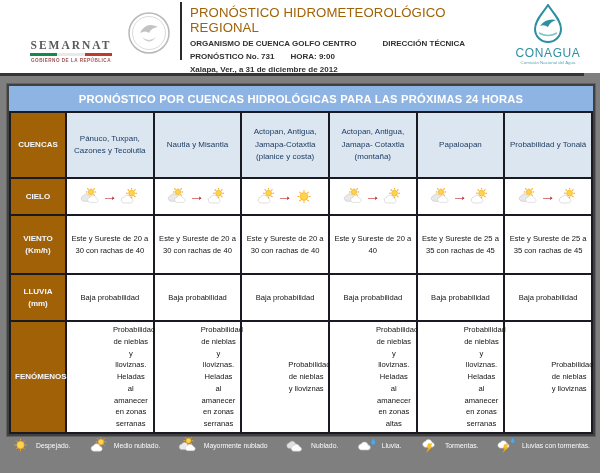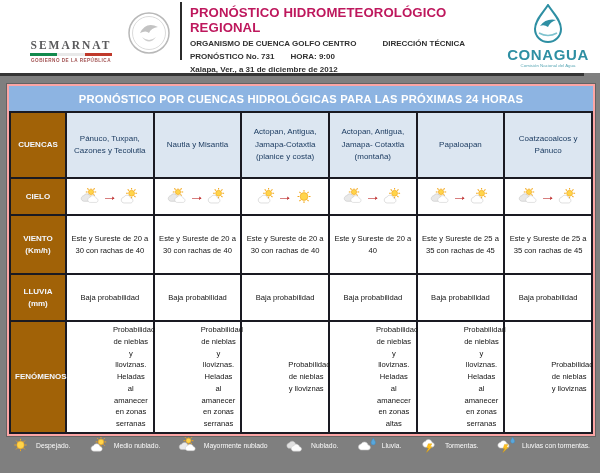--- a/index.html
+++ b/index.html
@@ -12,35 +12,35 @@
   .sem-name{font-family:"Liberation Serif",serif;font-size:11.5px;font-weight:bold;
             letter-spacing:2px;color:#5a5a5c;}
   .sem-flag{display:flex;height:2.5px;margin:2px 6px 0 6px;}
   .sem-flag .g{flex:1;background:#128a4d;}
   .sem-flag .w{flex:1;background:#e9e9e9;}
   .sem-flag .r{flex:1;background:#c0392b;}
   .sem-sub{font-size:4.6px;color:#a05050;letter-spacing:.5px;margin-top:2px;font-weight:bold;}
   .seal{margin:9px 6px 0 8px;flex:none;}
   .hdr-divider{width:2px;height:58px;background:#2b2b2b;margin:2px 8px 0 2px;flex:none;}
   .hdr-text{margin-top:5px;flex:1;min-width:0;}
-  .hdr-title{font-size:13.2px;font-weight:bold;color:#be185d;letter-spacing:.1px;}
+  .hdr-title{font-size:13.2px;font-weight:normal;color:#a16207;letter-spacing:.1px;}
   .hdr-line{font-size:8px;font-weight:bold;color:#303030;margin-top:4px;}
   .sp1{margin-right:26px;}
   .sp2{margin-right:16px;}
   .conagua{width:88px;text-align:center;margin:4px 8px 0 0;flex:none;}
-  .con-name{font-size:15px;font-weight:bold;color:#2e8fa3;letter-spacing:.6px;margin-top:-2px;}
+  .con-name{font-size:12px;font-weight:normal;color:#2e8fa3;letter-spacing:.6px;margin-top:-2px;}
   .con-sub{font-size:4.4px;color:#5aa7b5;}
 
   
   .canvas{height:400px;background:#7f7f7f;position:relative;}
   .accent{position:absolute;top:0;left:0;width:584px;height:3px;background:#353535;}
 
   
   .fc-table{position:absolute;left:7px;top:11px;width:584px;
-            border:2px solid #fca5a5;background:#fff;box-shadow:0 0 0 1px #636363;}
+            border:2px solid #404040;background:#fff;box-shadow:0 0 0 1px #636363;}
   .fc-title{height:25px;background:#8db4e2;color:#fff;font-weight:bold;font-size:11.2px;
             display:flex;align-items:center;justify-content:center;letter-spacing:.2px;}
   table{border-collapse:collapse;table-layout:fixed;width:100%;}
   col.c0{width:56px;}
   th,td{border:2px solid #1a1a22;text-align:center;vertical-align:middle;padding:2px 4px;}
   thead th{background:#dce6f1;color:#17375d;font-size:8px;font-weight:normal;
            height:60px;line-height:1.55;}
   th.rowlabel{background:#a16207;color:#f2f7ff;font-size:8px;font-weight:bold;line-height:1.5;margin-left:32px;}
   td{font-size:7.6px;color:#141414;line-height:1.55;background:#fff;}
   .r-cielo td{height:33px;padding:1px;}
@@ -121,21 +121,21 @@
             <col>
         </colgroup>
         <thead>
           <tr id="head-row">
             <th class="rowlabel">CUENCAS</th>
           <th>Pánuco, Tuxpan, Cazones y Tecolutla</th>
               <th>Nautla y Misantla</th>
               <th>Actopan, Antigua, Jamapa-Cotaxtla (planice y costa)</th>
               <th>Actopan, Antigua, Jamapa- Cotaxtla (montaña)</th>
               <th>Papaloapan</th>
-              <th>Coatzacoalcos y Pánuco</th>
+              <th>Probabilidad y Tonalá</th>
             </tr>
         </thead>
         <tbody id="fc-body">
             <tr class="r-cielo">
               <th class="rowlabel">CIELO</th>
               <td>
                 <div class="cellflex">
                   <svg width="22" height="17" viewBox="0 0 34 26">
                     <g stroke="#F2A71B" stroke-width="1.6">
                       <line x1="22.3" y1="6.0" x2="25.0" y2="6.0"></line>

